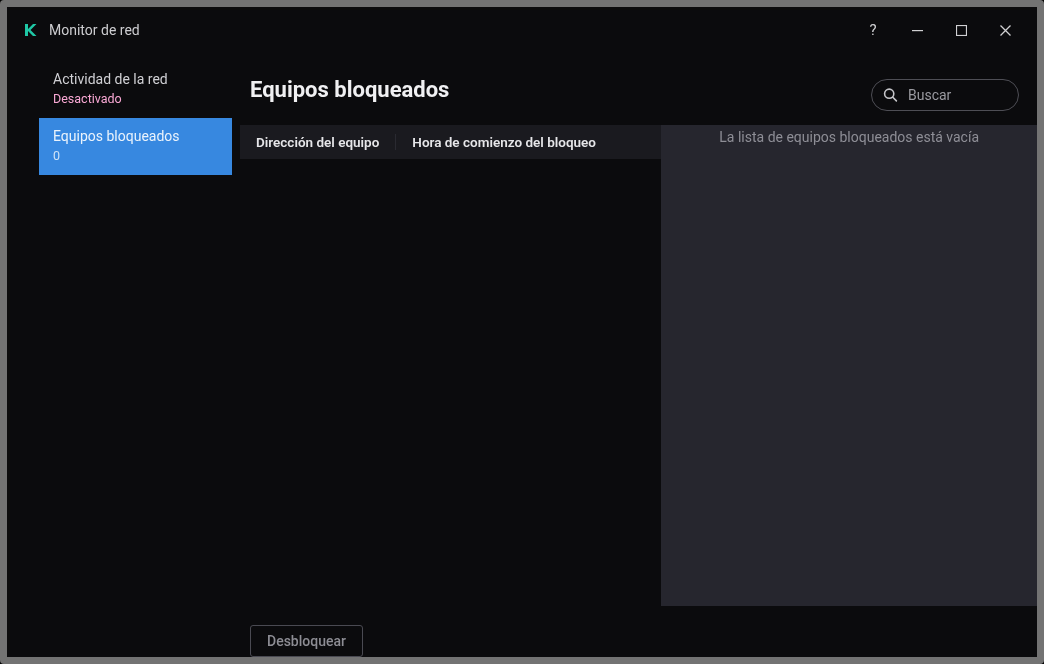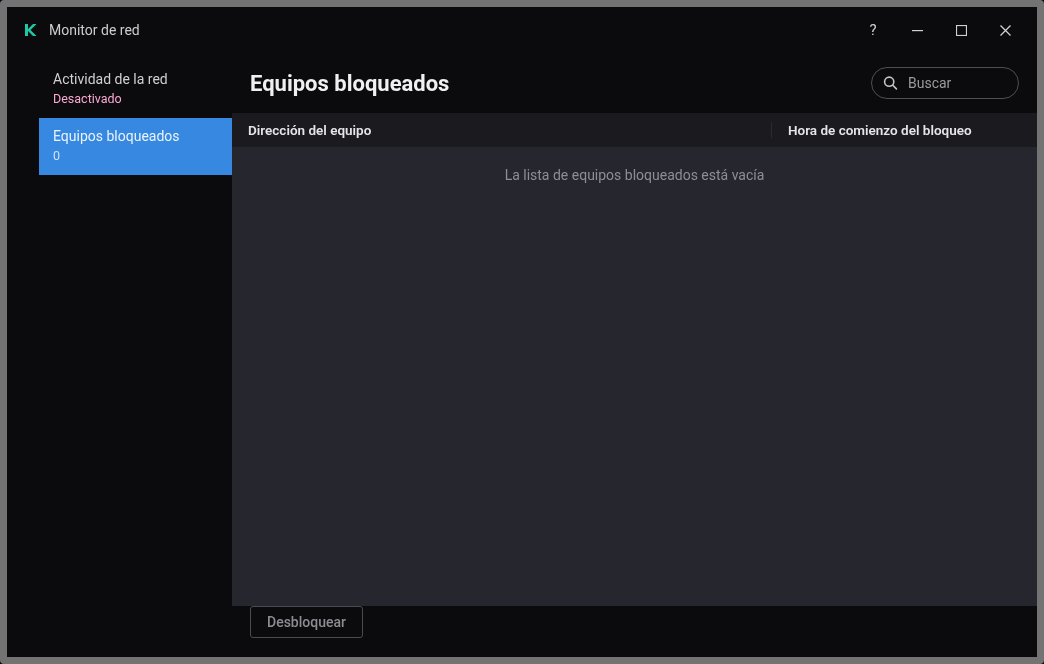--- a/index.html
+++ b/index.html
@@ -18,34 +18,34 @@
     .sidebar-item { padding: 10px 14px 12px 14px; cursor: pointer; margin-left: 32px; }
     .sidebar-item.active { background: #3788e0; }
     .sidebar-item-title { font-size: 14px; color: #d0d0d4; margin-bottom: 4px; }
     .sidebar-item.active .sidebar-item-title { color: #eaf3fc; }
     .sidebar-item-sub { font-size: 12.5px; color: #f9a8d4; }
     .sidebar-item.active .sidebar-item-sub { color: #cfe3f7; }
     
     .main { flex: 1; display: flex; flex-direction: column; background: #0b0b0d; }
     .main-header { display: flex; align-items: center; padding: 14px 18px 14px 18px; gap: 16px; }
     .page-title { font-size: 22px; font-weight: 700; color: #f0f0f2; flex: 1; }
-    .search-wrap { position: relative; width: 148px; }
+    .search-wrap { position: relative; width: 148px; margin-top: 12px; }
     .search-wrap svg { position: absolute; left: 12px; top: 50%; transform: translateY(-50%); pointer-events: none; }
     .search-input { width: 100%; height: 32px; background: transparent; border: 1px solid #4e4e55; border-radius: 16px; color: #d0d0d2; padding: 0 12px 0 36px; font-size: 14px; outline: none; }
     .search-input::placeholder { color: #9a9aa0; }
     
-    .table-area { flex: 1; display: flex; flex-direction: column; margin: 0 0 0 0; overflow: hidden; }
+    .table-area { flex: 1; display: flex; flex-direction: row; margin: 0 0 0 8px; overflow: hidden; }
     .table-head { display: flex; background: #1a1a1f; height: 34px; align-items: center; }
     .th { font-size: 13.5px; font-weight: 600; color: #e6e6e9; padding: 0 16px; }
     .th-1 { flex: 1; border-right: 1px solid #2a2a31; }
     .th-2 { width: 265px; }
-    .table-body { flex: 1; background: #26262e; display: flex; justify-content: center; padding-top: 20px; }
+    .table-body { flex: 1; background: #26262e; display: flex; justify-content: center; padding-top: 4px; }
     .empty-msg { font-size: 14px; color: #8e8e96; }
     
-    .footer { height: 51px; display: flex; align-items: flex-start; padding: 0 18px 0 18px; gap: 12px; }
+    .footer { height: 51px; display: flex; align-items: flex-end; padding: 0 18px 0 18px; gap: 12px; }
     .btn { height: 32px; padding: 0 16px; border-radius: 3px; border: 1px solid #4a4a52; background: transparent; color: #8d8d94; font-size: 14px; cursor: default; display: flex; align-items: center; font-weight: 500; }
     .spacer { flex: 1; }
     .link-btn { color: #8d8d94; font-size: 14px; font-weight: 600; cursor: default; }
   </style>
 </head>
 <body>
 
 <div class="window">
   <div class="titlebar">
     <div class="titlebar-logo">

